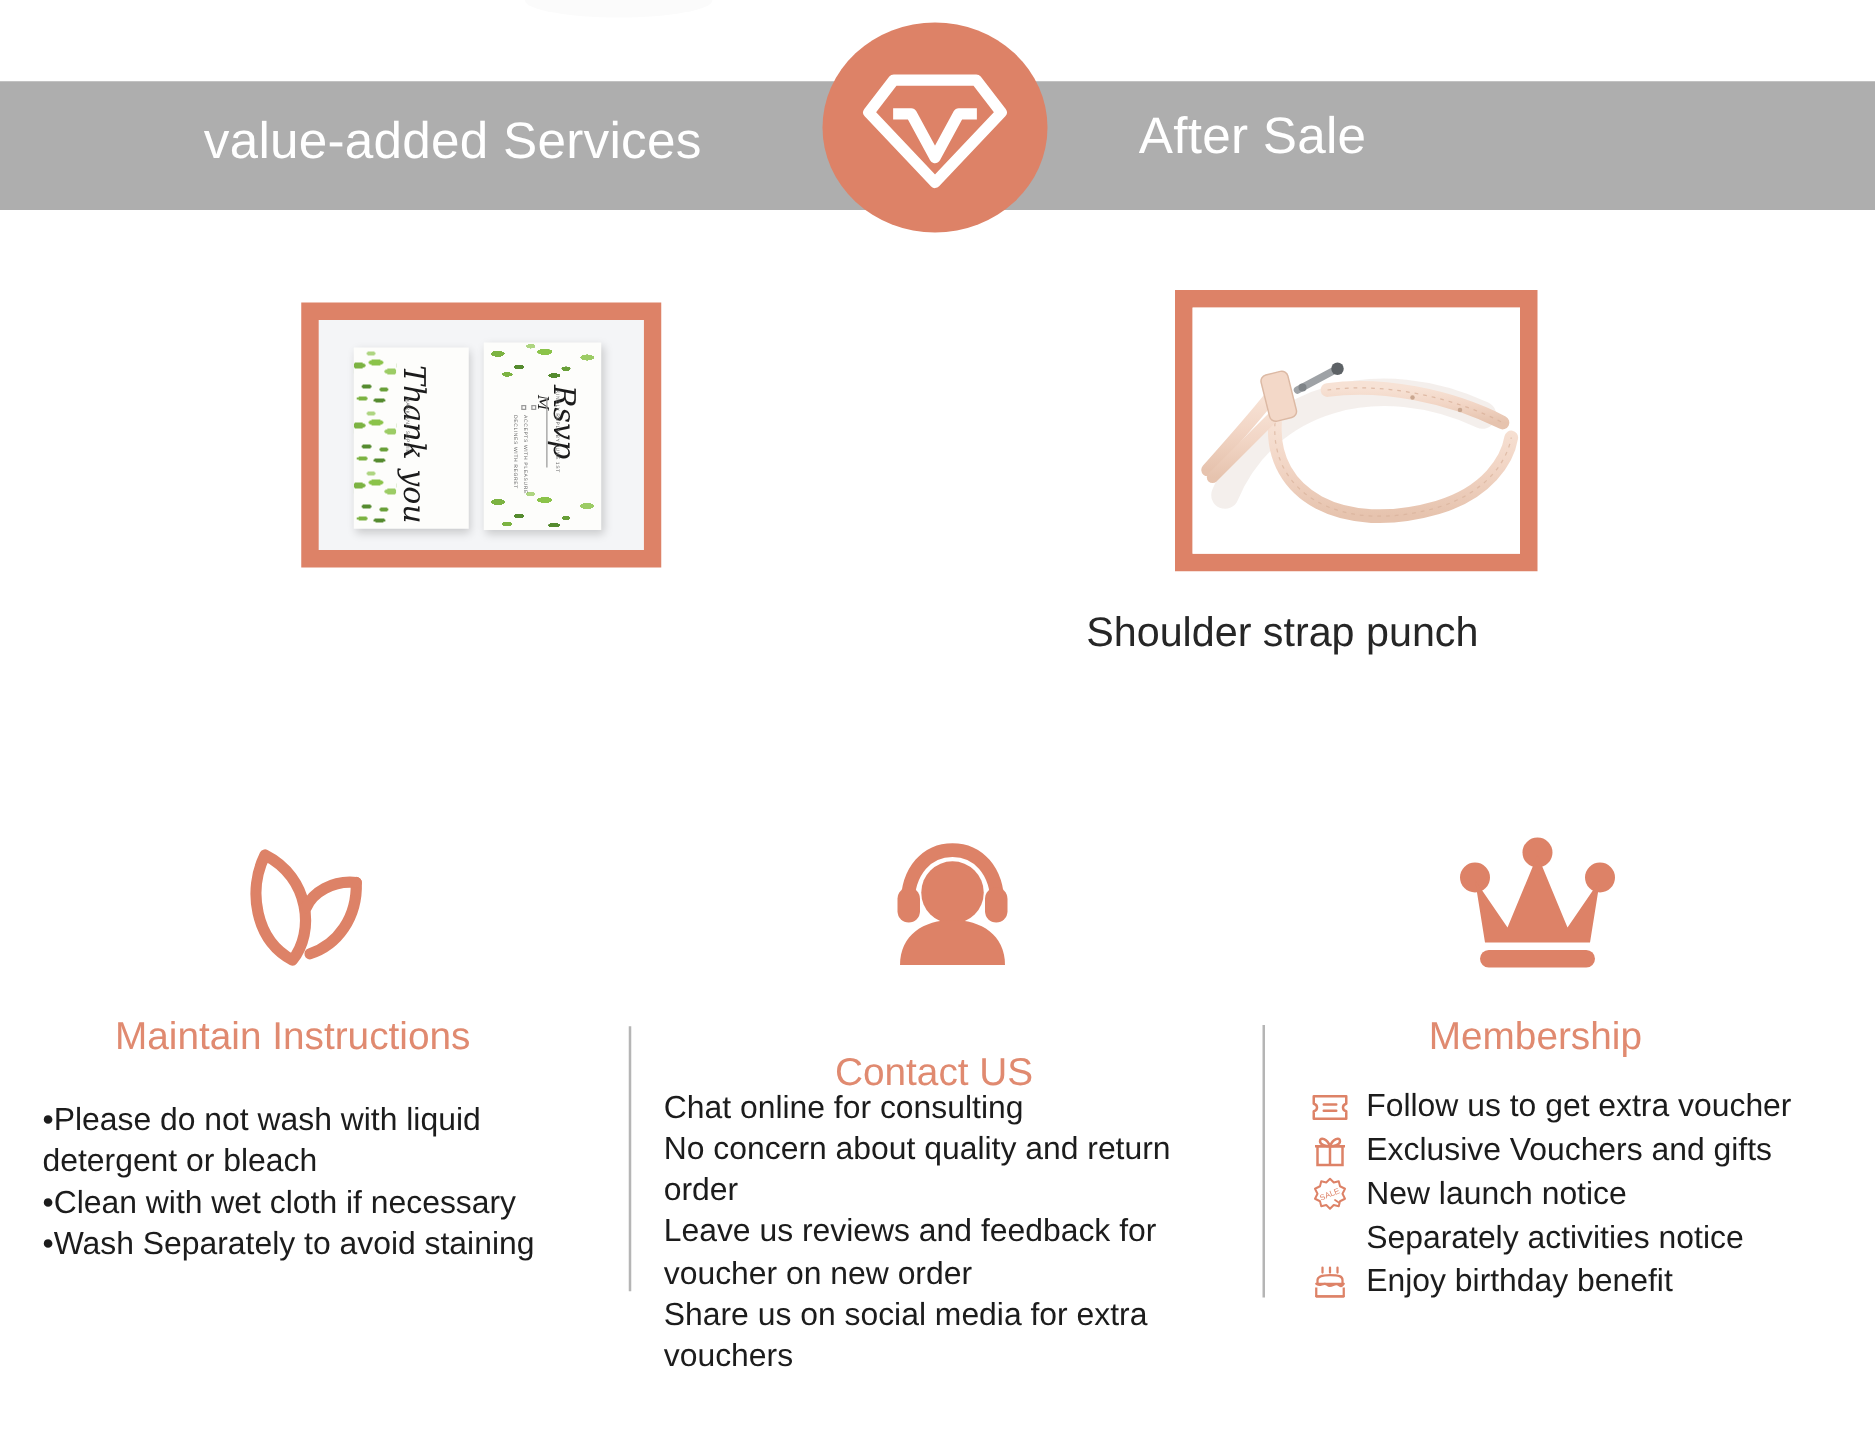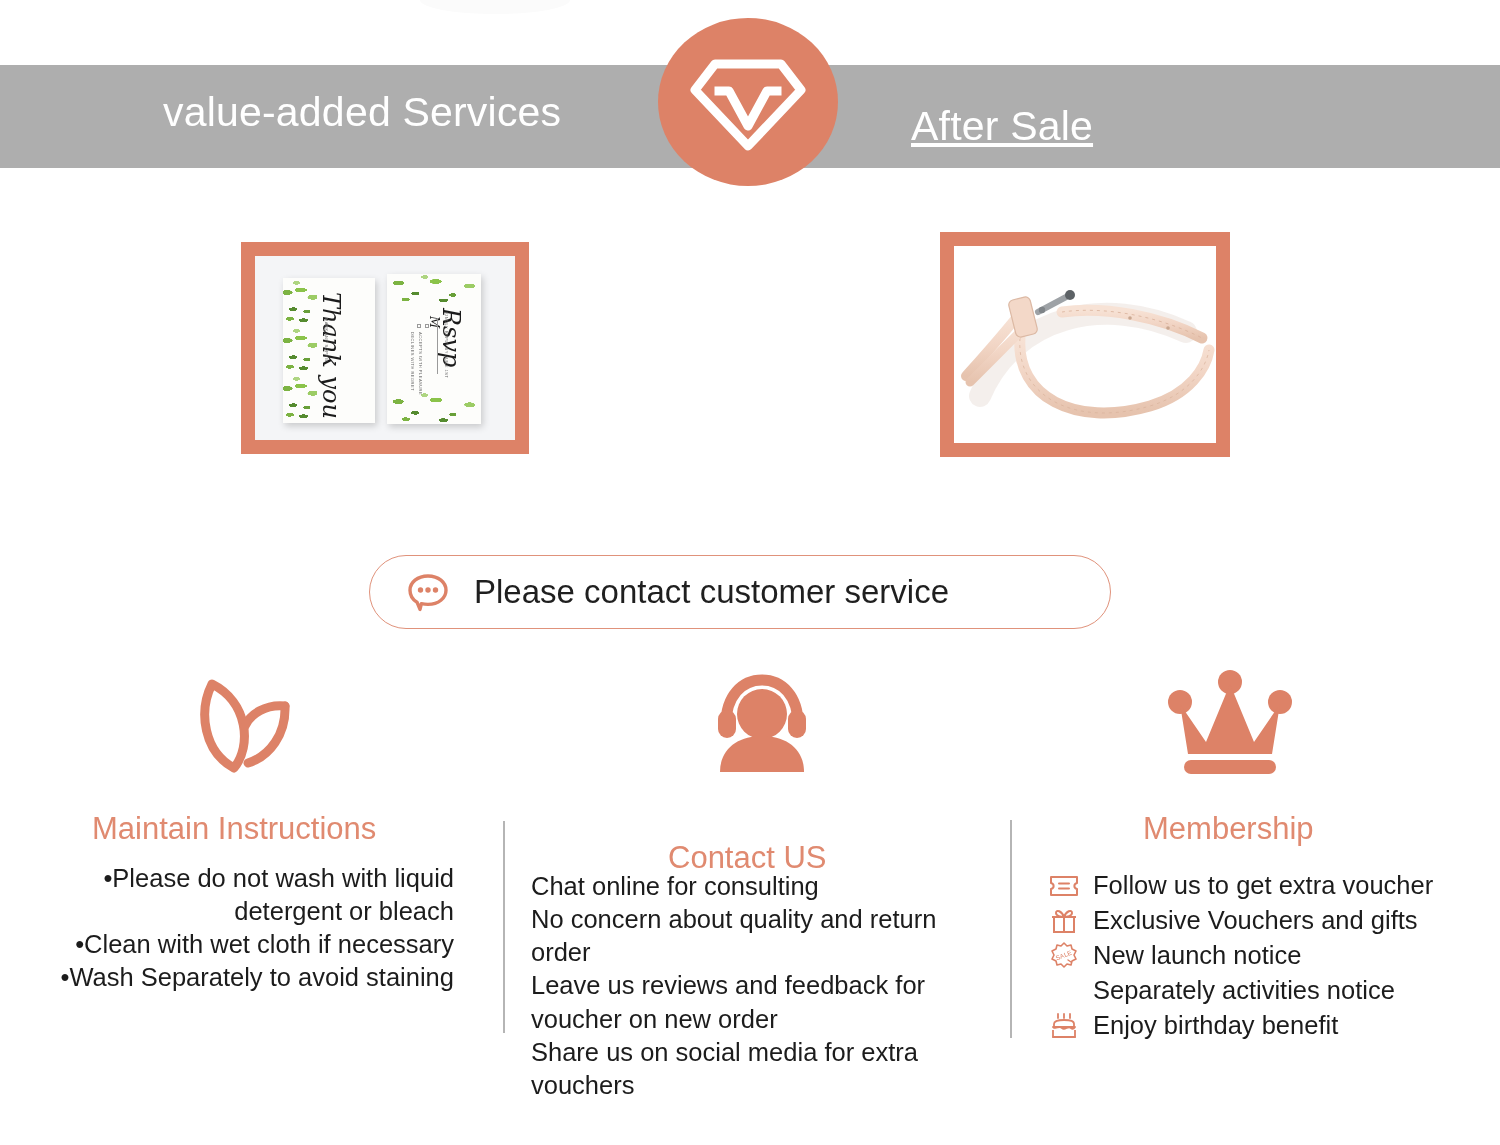--- a/index.html
+++ b/index.html
@@ -29,21 +29,21 @@
   .header-title {
     position: absolute;
     color: #ffffff;
     font-size: 41px;
     font-weight: 400;
     letter-spacing: 0.2px;
     white-space: nowrap;
     line-height: 1;
   }
   .header-title.left  { left: 163px; top: 92px; }
-  .header-title.right { left: 911px; top: 106px; text-decoration: underline; }
+  .header-title.right { left: 911px; top: 88px; }
 
   .logo-badge {
     position: absolute;
     left: 658px;
     top: 18px;
     width: 180px;
     height: 168px;
     border-radius: 50%;
     background: #dd8267;
     display: flex;
@@ -202,21 +202,21 @@
     position: absolute;
     color: #1c1c1c;
     font-size: 25.5px;
     line-height: 1.30;
   }
   .col-body .line { white-space: normal; }
 
   
   .col-maintain .col-icon { left: 186px; width: 120px; height: 110px; }
   .col-maintain .col-title { left: 92px; top: 147px; }
-  .col-maintain .col-body { left: 34px; top: 196px; width: 420px; text-align: right; }
+  .col-maintain .col-body { left: 34px; top: 214px; width: 420px; }
 
   
   .col-contact .col-icon { left: 707px; width: 110px; height: 110px; }
   .col-contact .col-title { left: 668px; top: 147px; margin-top: 29px; }
   .col-contact .col-body { left: 531px; top: 204px; width: 425px; }
 
   
   .col-member .col-icon { left: 1160px; width: 140px; height: 110px; }
   .col-member .col-title { left: 1143px; top: 147px; }
   .col-member .bullets {
@@ -316,35 +316,22 @@
         <path d="M84 66 L114 50" stroke="#9ea2a6" stroke-width="6" stroke-linecap="round"></path>
         <circle cx="116" cy="49" r="5" fill="#5d6266"></circle>
         <circle cx="88" cy="64" r="3.2" fill="#7f8488"></circle>
 
         <circle cx="176" cy="72" r="1.8" fill="#c9a68f"></circle>
         <circle cx="214" cy="82" r="1.8" fill="#c9a68f"></circle>
       </svg>
     </div>
   </div>
 
-
-  <div class="contact-pill">
-    <span class="bubble-icon">
-      <svg width="48" height="48" viewBox="0 0 48 48" fill="none">
-        <path d="M24 8 C 34.5 8 42 14.4 42 22.2 C 42 30 34.5 36.4 24 36.4
-                 C 21.6 36.4 19.4 36.15 17.4 35.7
-                 L 16.0 41.4 L 13.0 34.2
-                 C 8.6 31.6 6 27.2 6 22.2 C 6 14.4 13.5 8 24 8 Z" stroke="#dd8267" stroke-width="3.4" stroke-linejoin="round" fill="none"></path>
-        <circle cx="16.5" cy="22" r="2.7" fill="#dd8267"></circle>
-        <circle cx="24" cy="22" r="2.7" fill="#dd8267"></circle>
-        <circle cx="31.5" cy="22" r="2.7" fill="#dd8267"></circle>
-      </svg>
-    </span>
-    <span class="pill-text">Please contact customer service</span>
-  </div>
+  <div class="caption right">Shoulder strap punch</div>
+
 
   <div class="columns">
 
     <div class="divider d1"></div>
     <div class="divider d2"></div>
 
     <div class="col col-maintain">
       <div class="col-icon">
         <svg width="120" height="108" viewBox="0 0 120 108" fill="none">
           <path d="M26 16 C 62 34, 66 78, 48 100 C 18 84, 12 44, 26 16 Z" stroke="#dd8267" stroke-width="9" stroke-linejoin="round" stroke-linecap="round" fill="none"></path>

